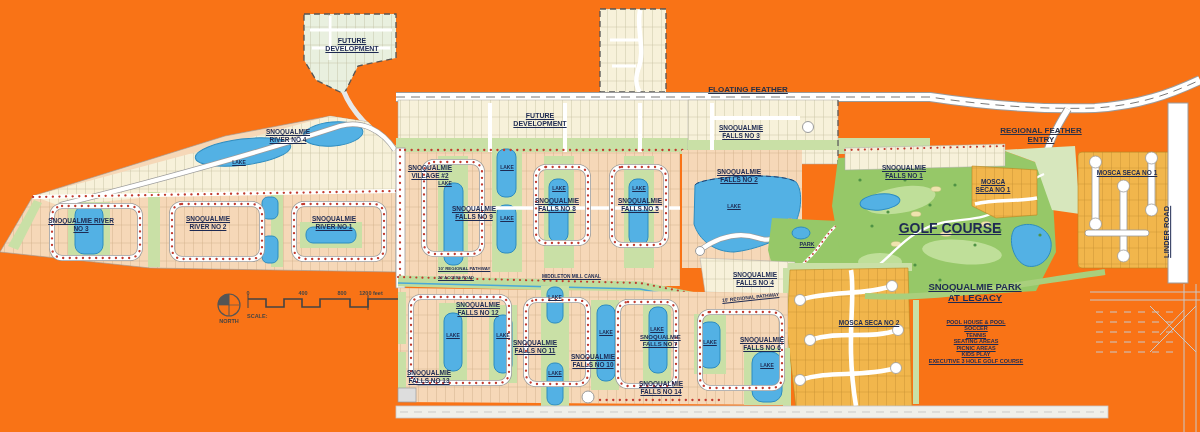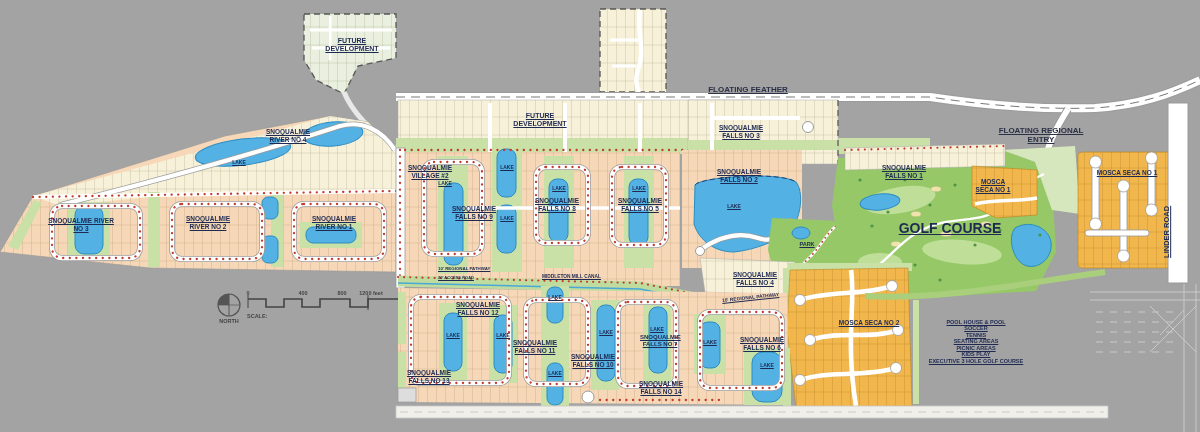--- a/index.html
+++ b/index.html
@@ -1,16 +1,16 @@
 <!DOCTYPE html>
 <html><head>
 <meta charset="utf-8">
 <style>
   html,body{margin:0;padding:0;background:#fff;}
-  #stage{position:relative;width:1200px;height:432px;background:#a3a3a3;overflow:hidden;
+  #stage{position:relative;width:1200px;height:432px;background:#f97316;overflow:hidden;
          font-family:"Liberation Sans",sans-serif;}
   #stage svg{position:absolute;left:0;top:0;}
   .lbl{position:absolute;font:bold 6.5px/1.18 "Liberation Sans",sans-serif;color:#1e2a52;
        text-align:center;text-decoration:underline;text-underline-offset:1px;}
   .sm{font-size:5px;}
   .road{font-size:8px;color:#2b3146;}
   .big{font-size:14px;}
   .title{font-size:9.5px;}
   .tiny{font-size:4.4px;white-space:nowrap;}
   .amen{font-size:5.5px;white-space:nowrap;}
@@ -346,21 +346,21 @@
   <g stroke="#444" fill="none">
     <path d="M248,299 h18 v8 h18 v-8 h18 v8 h18 v-8 h30 v8 h18 v-8 h30" stroke-width="1.6"></path>
     <line x1="248" y1="295" x2="248" y2="308" stroke-width="1"></line>
     <line x1="368" y1="295" x2="368" y2="310" stroke-width="1"></line>
   </g>
 </svg>
 
   <div class="lbl" style="left:318px;top:37px;width:68px;font-size:7px;">FUTURE DEVELOPMENT</div>
   <div class="lbl" style="left:503px;top:112px;width:74px;font-size:7px;">FUTURE DEVELOPMENT</div>
   <div class="lbl road" style="left:702px;top:85px;width:92px;">FLOATING FEATHER</div>
-  <div class="lbl road" style="left:995px;top:126px;width:92px;">FLOATING REGIONAL ENTRY</div>
+  <div class="lbl road" style="left:995px;top:126px;width:92px;">REGIONAL FEATHER ENTRY</div>
 
   <div class="lbl" style="left:256px;top:128px;width:64px;">SNOQUALMIE RIVER NO 4</div>
   <div class="lbl" style="left:48px;top:217px;width:66px;">SNOQUALMIE RIVER NO 3</div>
   <div class="lbl" style="left:176px;top:215px;width:64px;">SNOQUALMIE RIVER NO 2</div>
   <div class="lbl" style="left:302px;top:215px;width:64px;">SNOQUALMIE RIVER NO 1</div>
 
   <div class="lbl" style="left:402px;top:164px;width:56px;">SNOQUALMIE VILLAGE #2</div>
   <div class="lbl" style="left:445px;top:205px;width:58px;">SNOQUALMIE FALLS NO 9</div>
   <div class="lbl" style="left:528px;top:197px;width:58px;">SNOQUALMIE FALLS NO 8</div>
   <div class="lbl" style="left:610px;top:197px;width:60px;">SNOQUALMIE FALLS NO 5</div>
@@ -398,20 +398,21 @@
   <div class="lbl sm" style="left:646px;top:327px;width:22px;">LAKE</div>
   <div class="lbl sm" style="left:699px;top:340px;width:22px;">LAKE</div>
   <div class="lbl sm" style="left:756px;top:363px;width:22px;">LAKE</div>
 
   <div class="lbl tiny" style="left:438px;top:266px;">10' REGIONAL PATHWAY</div>
   <div class="lbl tiny" style="left:438px;top:276px;font-size:4px;">20' ACCESS ROAD</div>
   <div class="lbl tiny" style="left:542px;top:274px;font-size:4.8px;">MIDDLETON MILL CANAL</div>
   <div class="lbl tiny tilt" style="left:722px;top:295px;font-size:4.8px;">10' REGIONAL PATHWAY</div>
   <div class="lbl vert" style="left:1172px;top:258px;width:70px;">LINDER ROAD</div>
 
+  <div class="lbl title" style="left:925px;top:281px;width:100px;">SNOQUALMIE PARK AT LEGACY</div>
   <div style="position:absolute;left:915px;top:319px;width:122px;text-align:center;">
     <div class="lbl amen" style="position:static;">POOL HOUSE &amp; POOL</div>
     <div class="lbl amen" style="position:static;">SOCCER</div>
     <div class="lbl amen" style="position:static;">TENNIS</div>
     <div class="lbl amen" style="position:static;">SEATING AREAS</div>
     <div class="lbl amen" style="position:static;">PICNIC AREAS</div>
     <div class="lbl amen" style="position:static;">KIDS PLAY</div>
     <div class="lbl amen" style="position:static;">EXECUTIVE 3 HOLE GOLF COURSE</div>
   </div>
 

